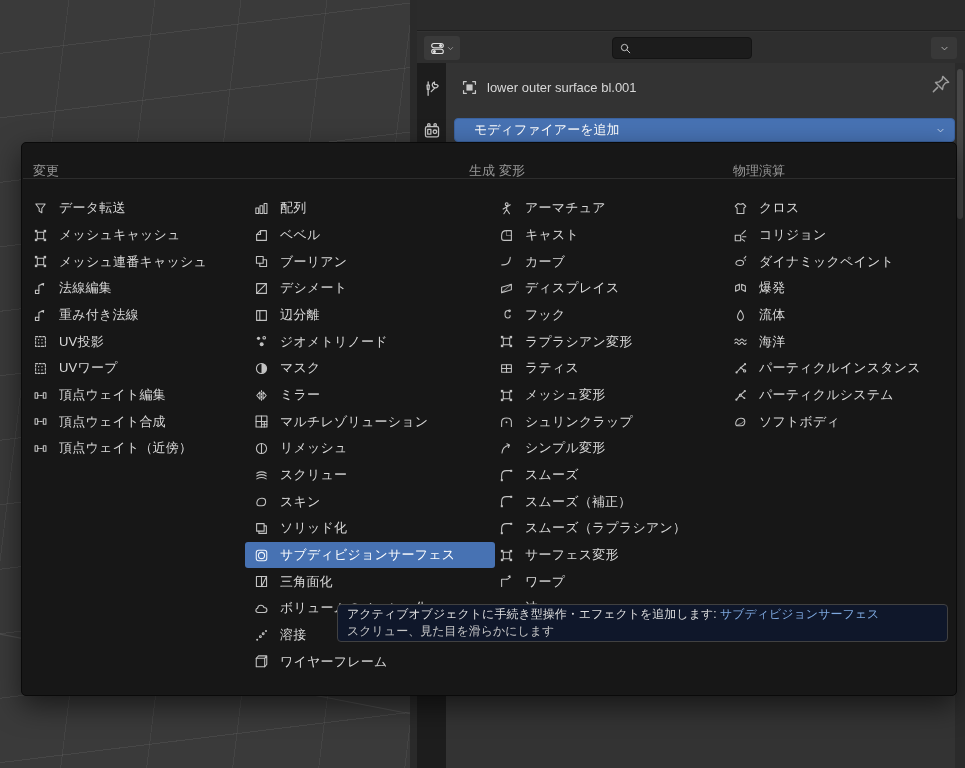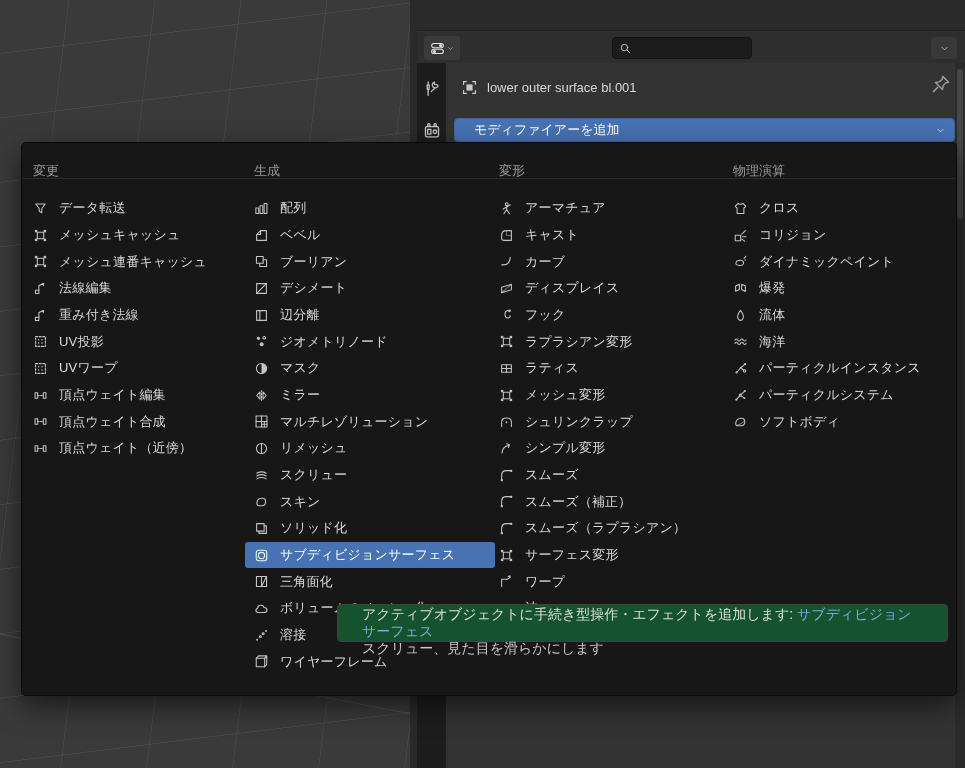--- a/index.html
+++ b/index.html
@@ -95,21 +95,21 @@
   
   .mod-menu {
     position: absolute; left: 21px; top: 142px; width: 936px; height: 554px;
     background: #171717; border: 1px solid #0a0a0a; border-radius: 5px;
     box-shadow: 0 10px 28px rgba(0,0,0,0.55); z-index: 5;
   }
   .menu-sep { position: absolute; left: 1px; right: 1px; top: 35px; height: 1px;
     background: #2d2d2d; }
   .menu-col { position: absolute; top: 18px; }
   .menu-col.c0 { left: 11px;  width: 216px; }
-  .menu-col.c1 { left: 232px; width: 241px; }
+  .menu-col.c1 { left: 232px; width: 241px; text-align: right; }
   .menu-col.c2 { left: 477px; width: 230px; }
   .menu-col.c3 { left: 711px; width: 240px; }
   .col-title { color: #989898; font-size: 13px; height: 20px; line-height: 20px; }
   .col-items { margin-top: 14px; }
   .menu-item {
     display: flex; align-items: center; height: 26.68px;
     margin-left: -9px; padding-left: 9px; border-radius: 3px;
     color: #d9d9d9; font-size: 13px; gap: 11px; cursor: default;
     letter-spacing: 0.2px; white-space: nowrap; overflow: hidden;
   }
@@ -118,22 +118,22 @@
   .hl .mi { color: #eef3fa; }
   .mi *, .sicon svg * { stroke: currentColor; fill: none; stroke-width: 1.15;
     stroke-linecap: round; stroke-linejoin: round; }
   .mi .f, .sicon svg .f { fill: currentColor; stroke: none; }
   .sicon { display: inline-block; }
   .sicon svg { width: 100%; height: 100%; display: block; }
 
   
   .tooltip {
     position: absolute; left: 337px; top: 604px; width: 611px; height: 38px;
-    background: #14532d; border: 1px solid #414141; border-radius: 4px;
-    z-index: 10; padding: 1px 24px; font-size: 14px; line-height: 17px;
+    background: #0f172a; border: 1px solid #414141; border-radius: 4px;
+    z-index: 10; padding: 1px 9px; font-size: 12px; line-height: 17px;
     color: #dedede;
   }
   .tooltip .t-link { color: #7ea9e0; }
   .tooltip .t-line2 { color: #c6c6c6; }
 </style>
 </head>
 <body>
 
 <div class="viewport">
   <div class="grid"></div>

